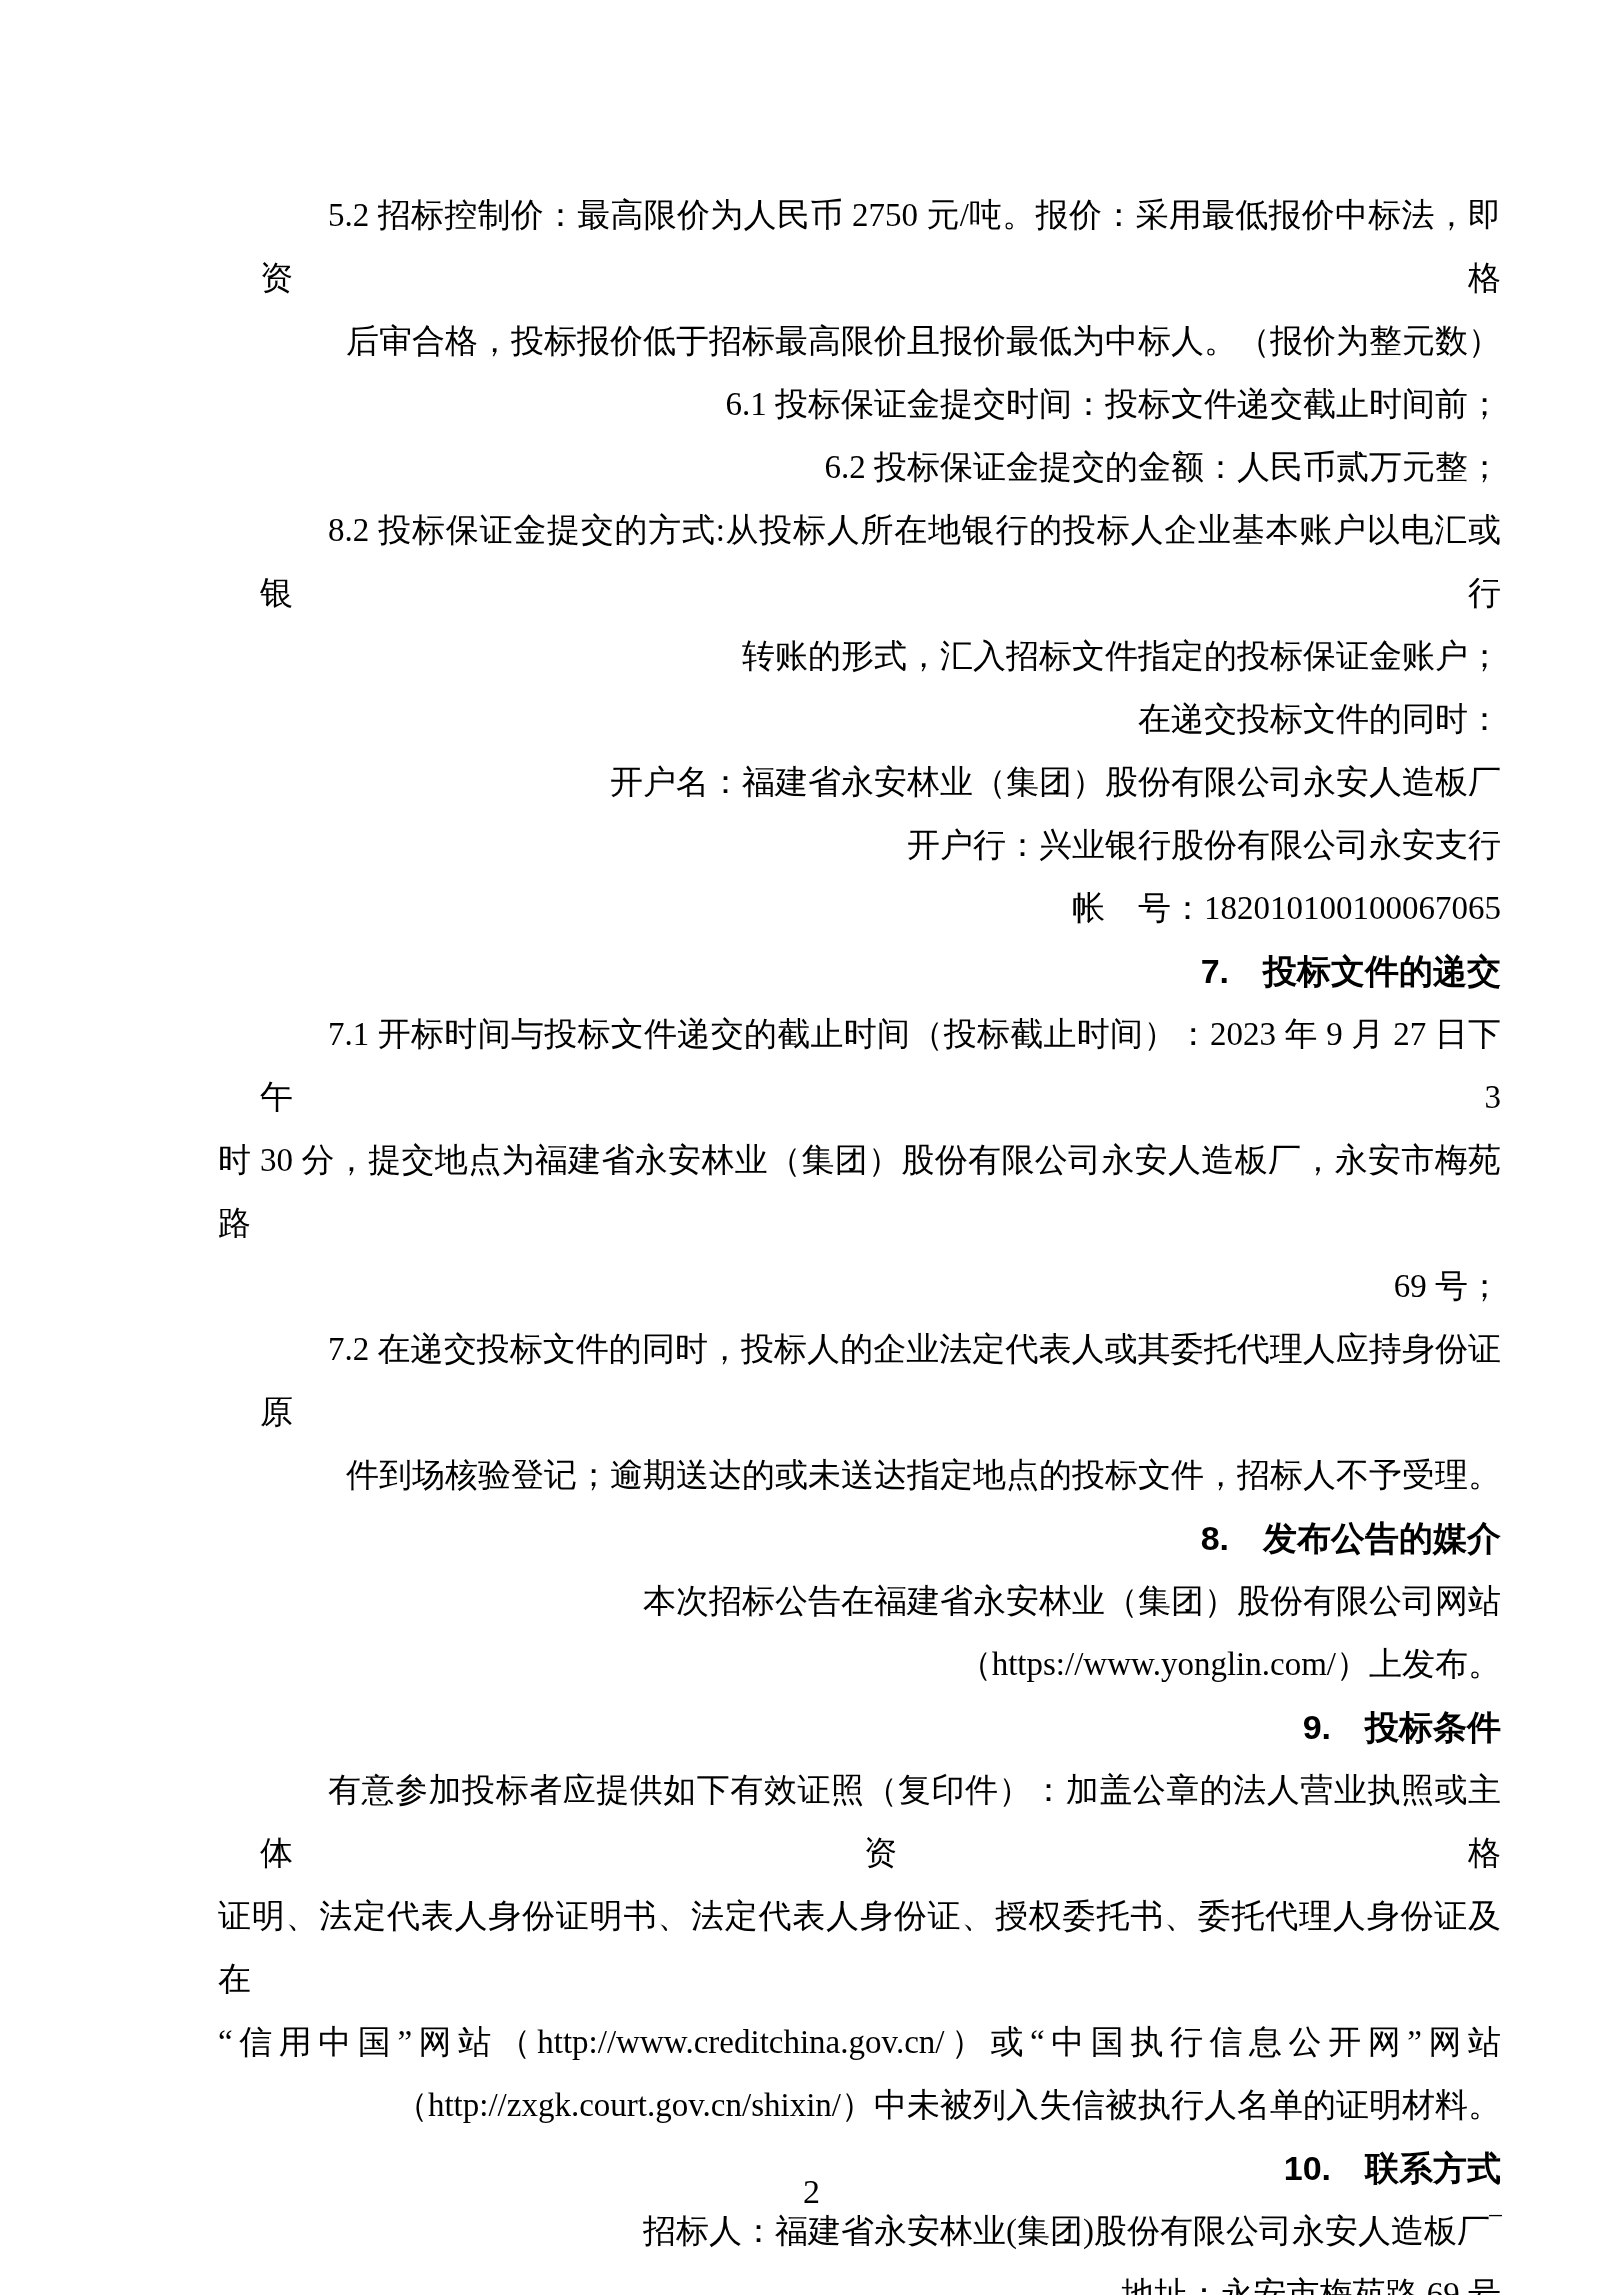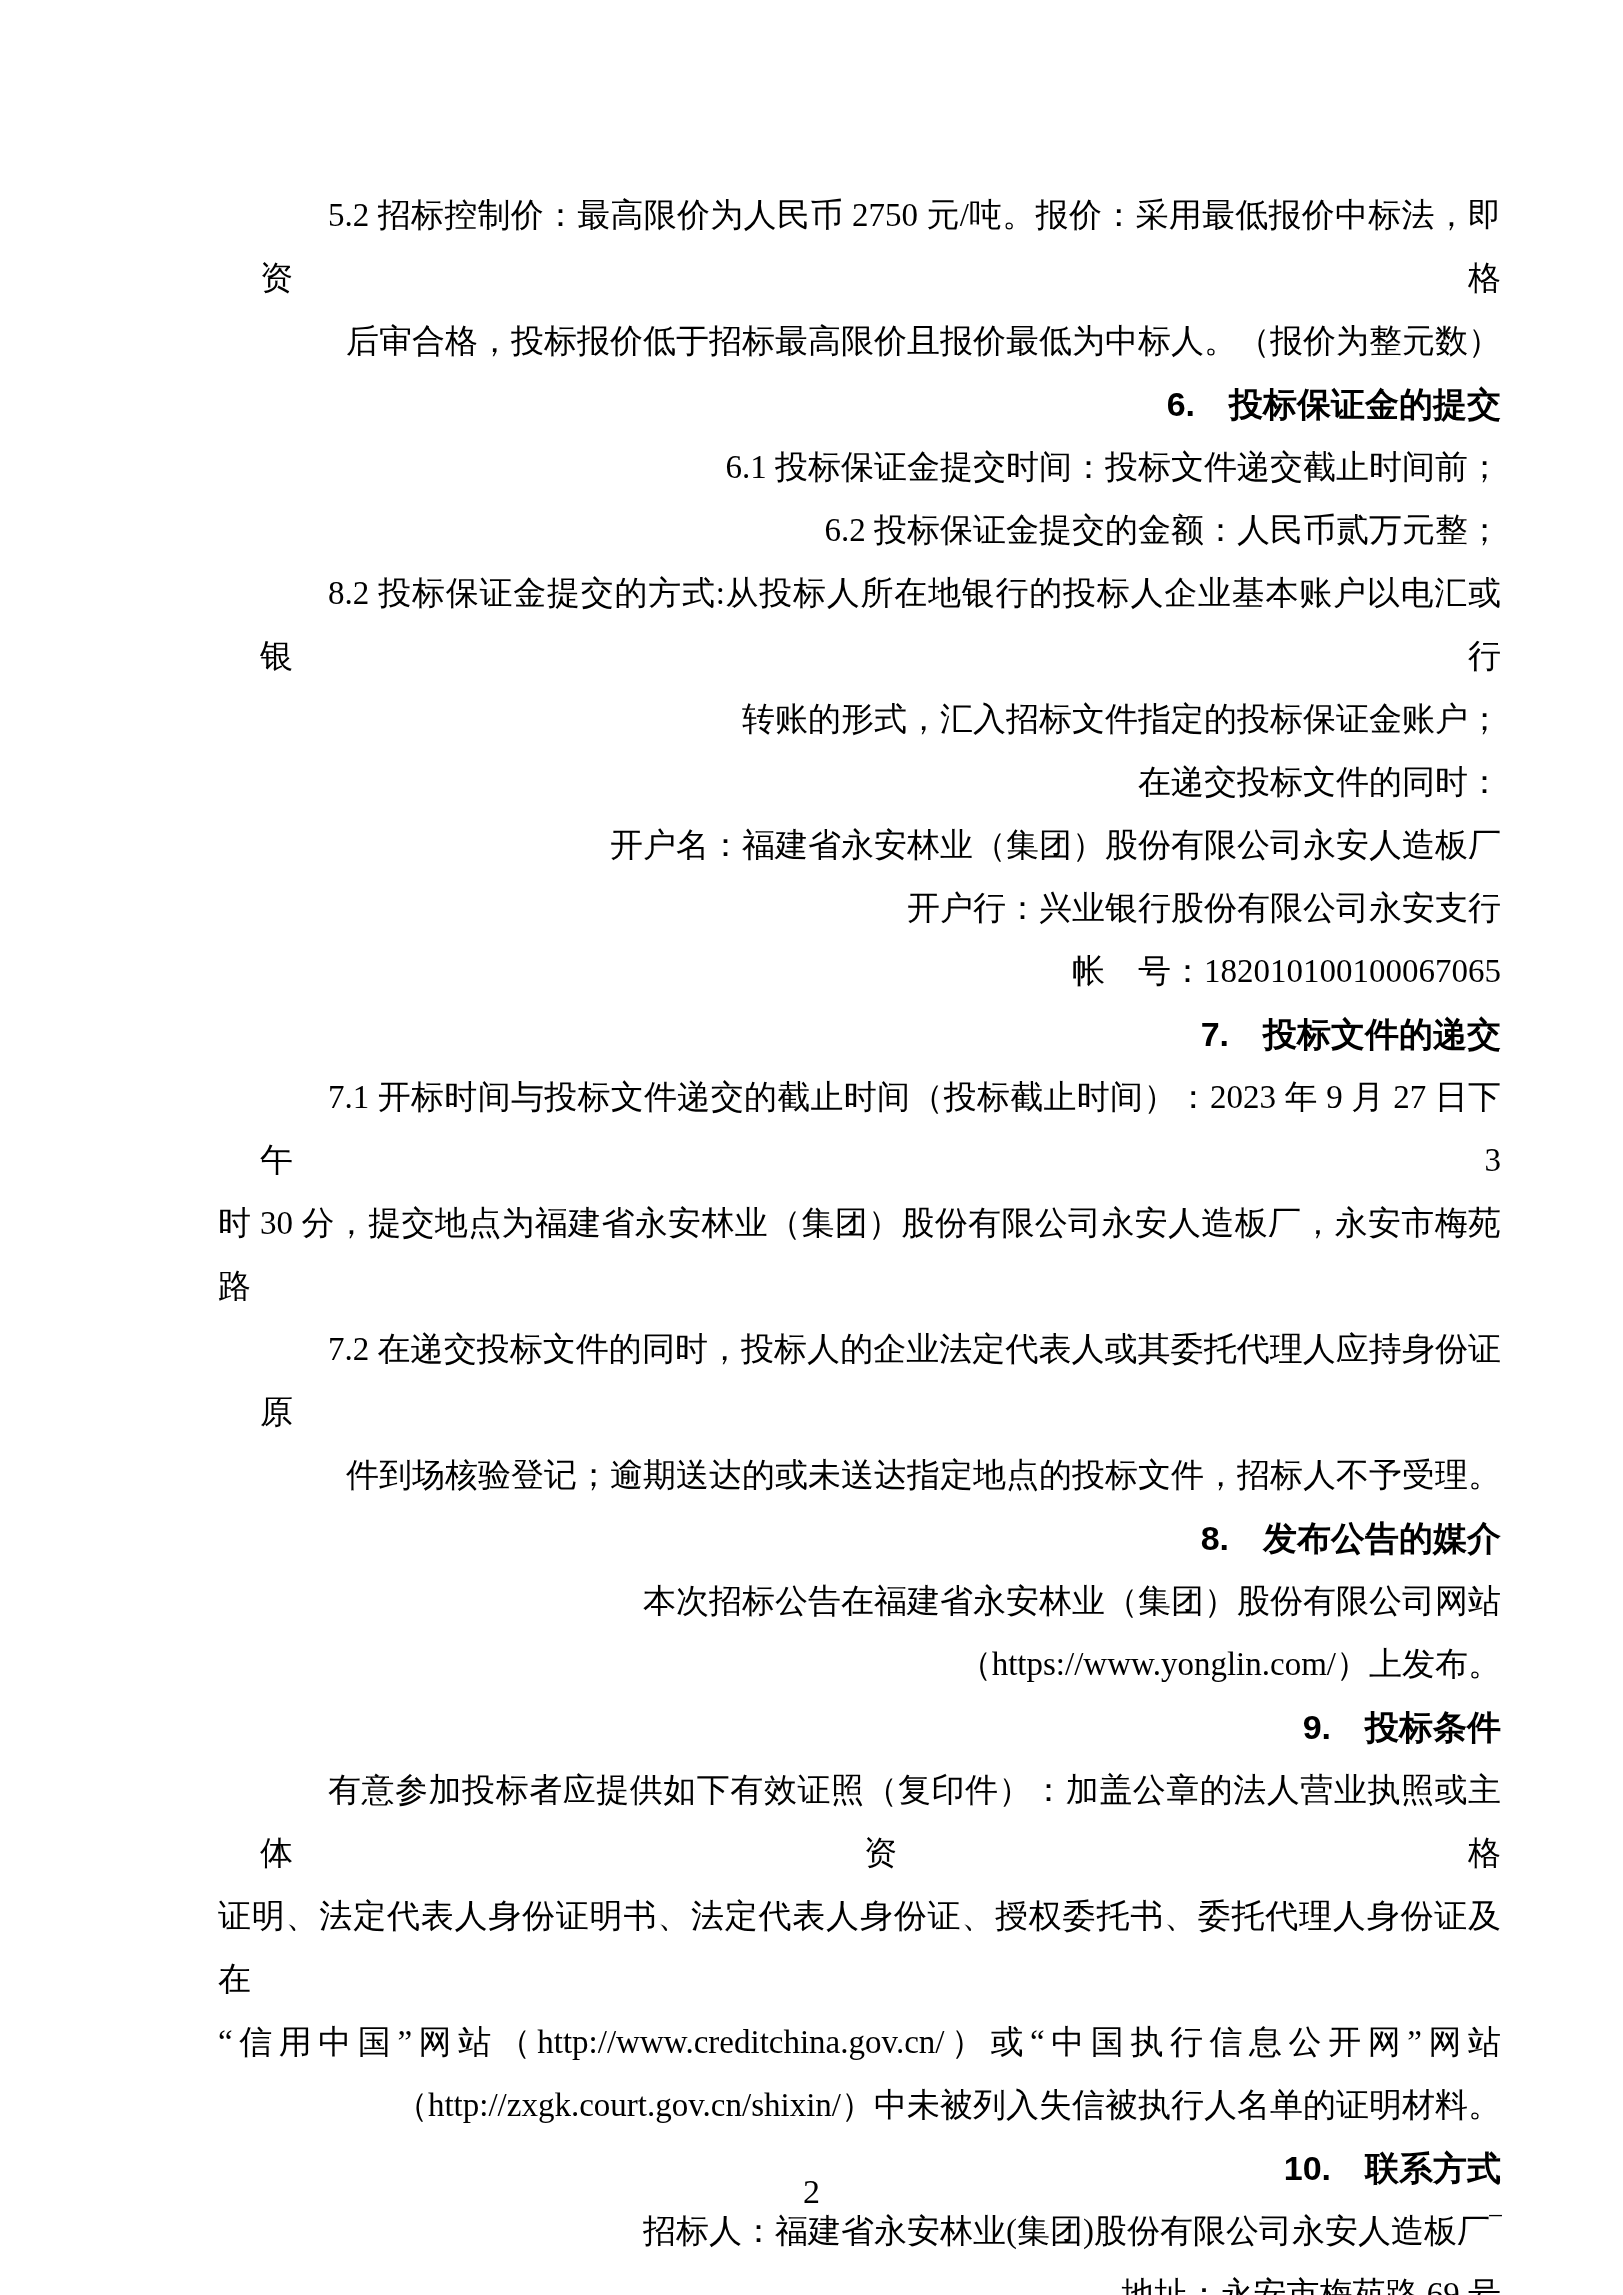--- a/index.html
+++ b/index.html
@@ -55,32 +55,32 @@
     color: #000000;
   }
 </style>
 </head>
 <body>
 
 <div class="page">
   <main class="content">
       <div class="line indent justify">5.2 招标控制价：最高限价为人民币 2750 元/吨。报价：采用最低报价中标法，即资格</div>
       <div class="line">后审合格，投标报价低于招标最高限价且报价最低为中标人。（报价为整元数）</div>
-      <div class="line heading indent">6.　投标保证金的提交</div>
       <div class="line indent">6.1 投标保证金提交时间：投标文件递交截止时间前；</div>
       <div class="line indent">6.2 投标保证金提交的金额：人民币贰万元整；</div>
       <div class="line indent justify">8.2 投标保证金提交的方式:从投标人所在地银行的投标人企业基本账户以电汇或银行</div>
       <div class="line">转账的形式，汇入招标文件指定的投标保证金账户；</div>
       <div class="line indent">在递交投标文件的同时：</div>
       <div class="line indent">开户名：福建省永安林业（集团）股份有限公司永安人造板厂</div>
       <div class="line indent">开户行：兴业银行股份有限公司永安支行</div>
       <div class="line indent">帐　号：182010100100067065</div>
       <div class="line heading indent">7.　投标文件的递交</div>
       <div class="line indent justify">7.1 开标时间与投标文件递交的截止时间（投标截止时间）：2023 年 9 月 27 日下午 3</div>
       <div class="line justify">时 30 分，提交地点为福建省永安林业（集团）股份有限公司永安人造板厂，永安市梅苑路</div>
+      <div class="line">69 号；</div>
       <div class="line indent justify">7.2 在递交投标文件的同时，投标人的企业法定代表人或其委托代理人应持身份证原</div>
       <div class="line">件到场核验登记；逾期送达的或未送达指定地点的投标文件，招标人不予受理。</div>
       <div class="line heading indent">8.　发布公告的媒介</div>
       <div class="line indent">本次招标公告在福建省永安林业（集团）股份有限公司网站</div>
       <div class="line">（https://www.yonglin.com/）上发布。</div>
       <div class="line heading indent">9.　投标条件</div>
       <div class="line indent justify">有意参加投标者应提供如下有效证照（复印件）：加盖公章的法人营业执照或主体资格</div>
       <div class="line justify">证明、法定代表人身份证明书、法定代表人身份证、授权委托书、委托代理人身份证及在</div>
       <div class="line justify">“信用中国”网站（http://www.creditchina.gov.cn/）或“中国执行信息公开网”网站</div>
       <div class="line">（http://zxgk.court.gov.cn/shixin/）中未被列入失信被执行人名单的证明材料。</div>

